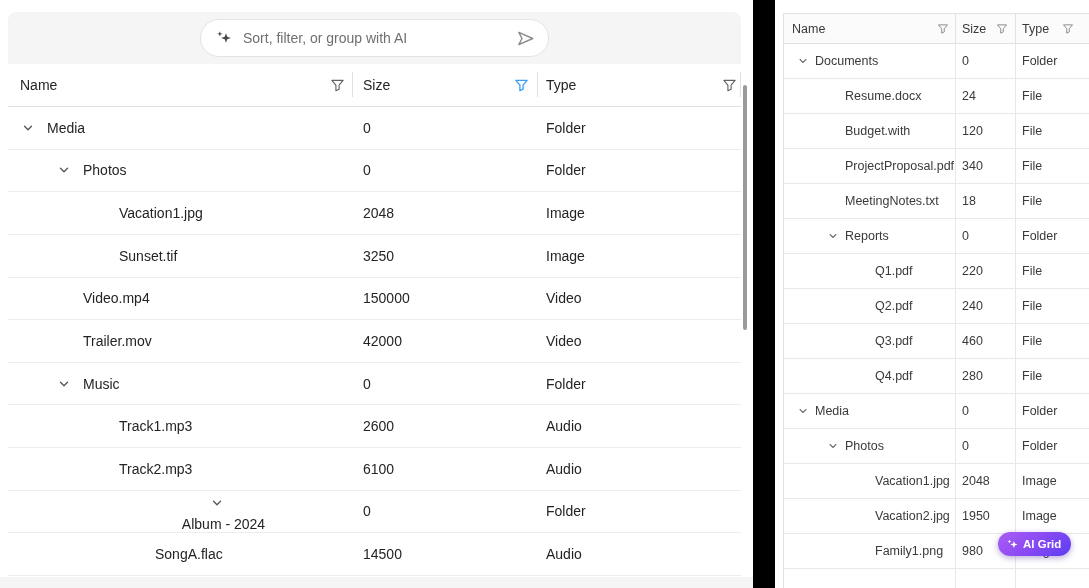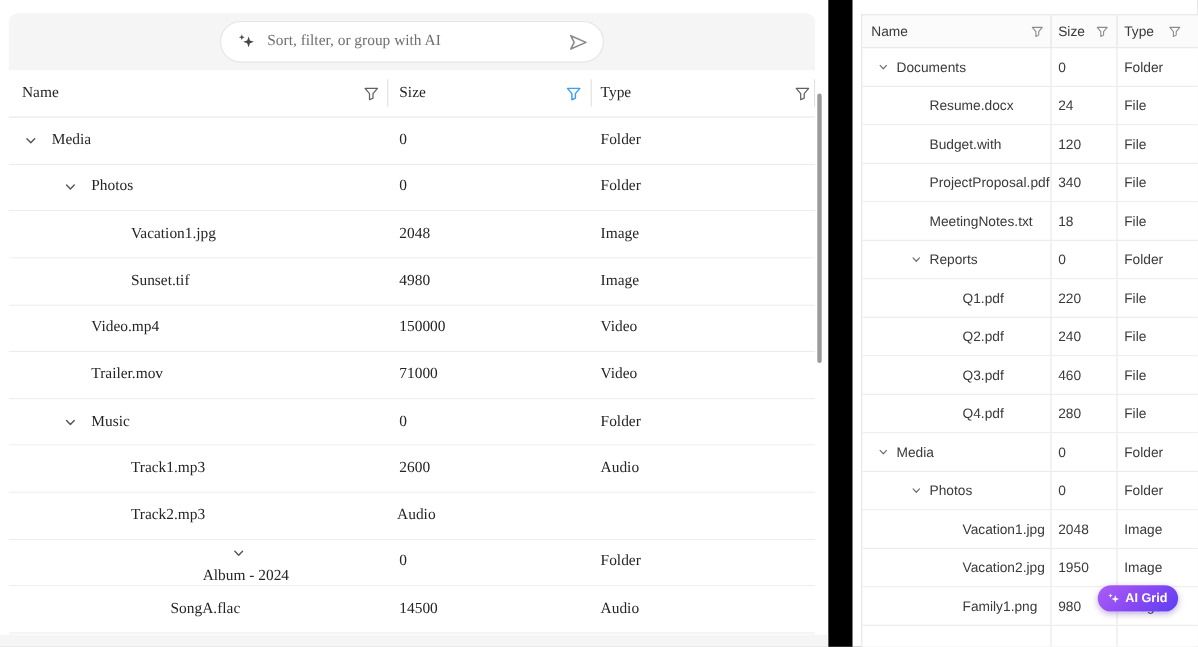--- a/index.html
+++ b/index.html
@@ -5,21 +5,21 @@
   html,body{margin:0;padding:0;}
   body{
     width:1089px;height:588px;overflow:hidden;position:relative;
     background:#000;
     font-family:"Liberation Sans","DejaVu Sans",sans-serif;
     -webkit-font-smoothing:antialiased;
   }
   .stage{position:absolute;inset:0;}
 
   
-  .left-panel{position:absolute;left:0;top:0;width:753px;height:588px;background:#fff;overflow:hidden;font-family:Liberation Serif, serif;}
+  .left-panel{position:absolute;left:0;top:0;width:753px;height:588px;background:#fff;overflow:hidden;}
   .lp-bottom-strip{position:absolute;left:0;top:577px;width:753px;height:11px;background:#f5f5f5;}
 
   .toolbar{position:absolute;left:8px;top:12px;width:733px;height:52px;background:#f5f5f5;
     border-radius:8px 8px 0 0;display:flex;align-items:center;justify-content:center;}
   .ai-input{width:349px;height:38px;background:#fff;border:1px solid #e4e4e4;border-radius:19px;
     display:flex;align-items:center;padding:0 13px 0 14px;box-sizing:border-box;gap:10px;}
   .ai-input .placeholder{color:#6f6f6f;font-size:14px;flex:1;white-space:nowrap;overflow:hidden;}
   .sparkle-dark{flex:0 0 auto;display:flex;}
   .send{flex:0 0 auto;display:flex;cursor:pointer;}
 
@@ -158,37 +158,37 @@
             <span>Vacation1.jpg</span>
           </div>
           <div class="c-size"><span>2048</span></div>
           <div class="c-type"><span>Image</span></div>
         </div>
         <div class="lrow">
           <div class="c-name" style="padding-left: 86px; align-items: center;">
             <span class="chev-slot"></span>
             <span>Sunset.tif</span>
           </div>
-          <div class="c-size"><span>4980</span></div>
+          <div class="c-size"><span>3250</span></div>
           <div class="c-type"><span>Image</span></div>
         </div>
         <div class="lrow">
           <div class="c-name" style="padding-left: 50px;">
             <span class="chev-slot"></span>
             <span>Video.mp4</span>
           </div>
           <div class="c-size"><span>150000</span></div>
           <div class="c-type"><span>Video</span></div>
         </div>
         <div class="lrow">
           <div class="c-name" style="padding-left: 50px;">
             <span class="chev-slot"></span>
             <span>Trailer.mov</span>
           </div>
-          <div class="c-size"><span>71000</span></div>
+          <div class="c-size"><span>42000</span></div>
           <div class="c-type"><span>Video</span></div>
         </div>
         <div class="lrow">
           <div class="c-name" style="padding-left: 50px;">
             <span class="chev-slot">
               <svg viewBox="0 0 12 12" width="12" height="12" fill="none" stroke-width="1.3" stroke-linecap="round" stroke-linejoin="round">
                 <path d="M2.5 4.2 L6 7.8 L9.5 4.2"></path>
               </svg>
             </span>
             <span>Music</span>
@@ -202,20 +202,21 @@
             <span>Track1.mp3</span>
           </div>
           <div class="c-size"><span>2600</span></div>
           <div class="c-type"><span>Audio</span></div>
         </div>
         <div class="lrow">
           <div class="c-name" style="padding-left: 86px;">
             <span class="chev-slot"></span>
             <span>Track2.mp3</span>
           </div>
+          <div class="c-size"><span>6100</span></div>
           <div class="c-type"><span>Audio</span></div>
         </div>
         <div class="lrow">
           <div class="c-name" style="padding-left: 86px; flex-direction: column;">
             <span class="chev-slot">
               <svg viewBox="0 0 12 12" width="12" height="12" fill="none" stroke-width="1.3" stroke-linecap="round" stroke-linejoin="round">
                 <path d="M2.5 4.2 L6 7.8 L9.5 4.2"></path>
               </svg>
             </span>
             <span>Album - 2024</span>

